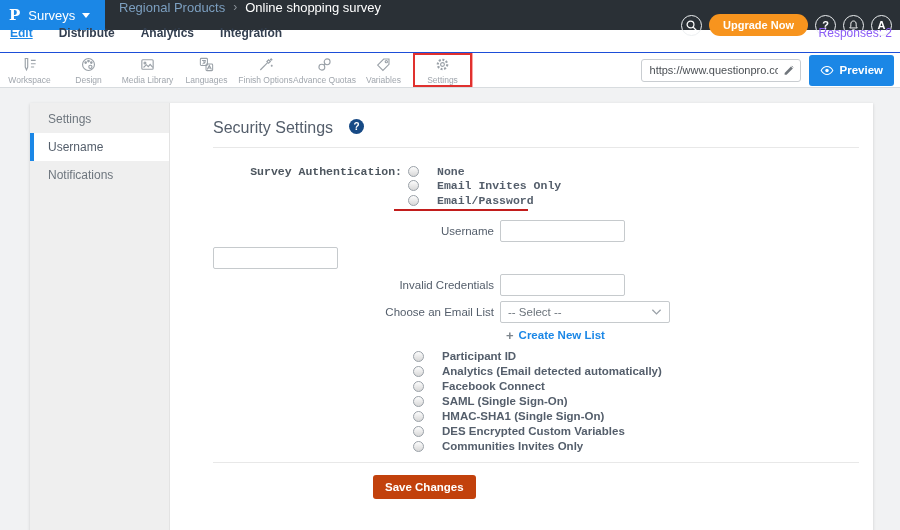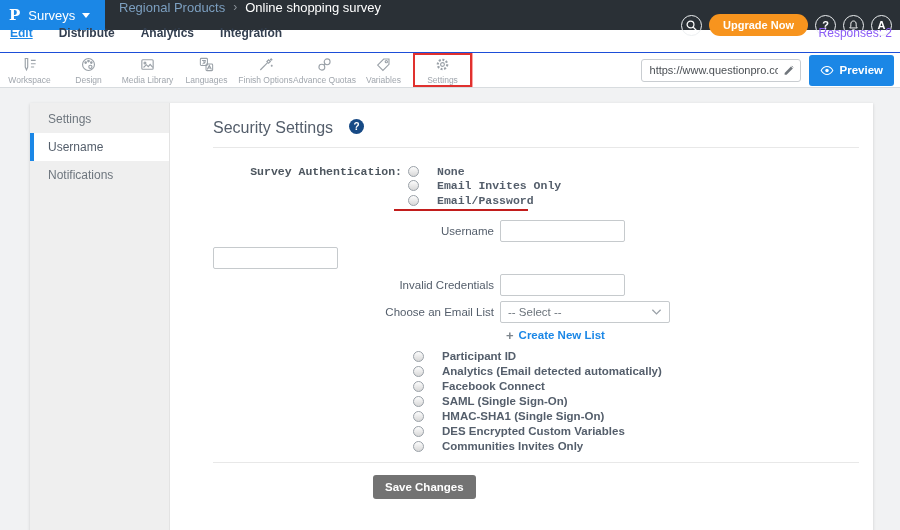--- a/index.html
+++ b/index.html
@@ -63,21 +63,21 @@
   .txt-input { width:125px; height:22px; border:1px solid #c6cacd; border-radius:2px; font-family:"Liberation Sans", sans-serif; font-size:11.5px; padding:0 6px; }
   .select-box { width:170px; height:22px; border:1px solid #c6cacd; border-radius:2px; display:flex; align-items:center; justify-content:space-between; padding:0 7px; color:#6b737b; cursor:pointer; background:#fff; }
   .create-row { margin-left:293px; margin-top:3px; display:flex; align-items:center; gap:5px; height:15px; }
   .plus-glyph { color:#7d858d; font-size:13px; font-weight:bold; line-height:1; }
   .create-link { color:#1b87e6; font-weight:600; cursor:pointer; }
 
   .more-opts { margin-left:200px; margin-top:6px; }
   .more-opts .opt-row { height:15px; }
 
   .save-row { margin-left:160px; margin-top:12px; }
-  .save-btn { background:#737373; border:none; border-radius:3px; color:#fff; font-size:11.5px; font-weight:bold; padding:6px 12px; cursor:pointer; font-family:"Liberation Sans", sans-serif; }
+  .save-btn { background:#c2410c; border:none; border-radius:3px; color:#fff; font-size:11.5px; font-weight:bold; padding:6px 12px; cursor:pointer; font-family:"Liberation Sans", sans-serif; }
 
   svg.ic { display:block; }
 </style>
 </head>
 <body>
 
 <header class="topbar">
   <div class="logo-block">
     <span class="logo-mark">P</span>
     <span class="product-label">Surveys</span>

